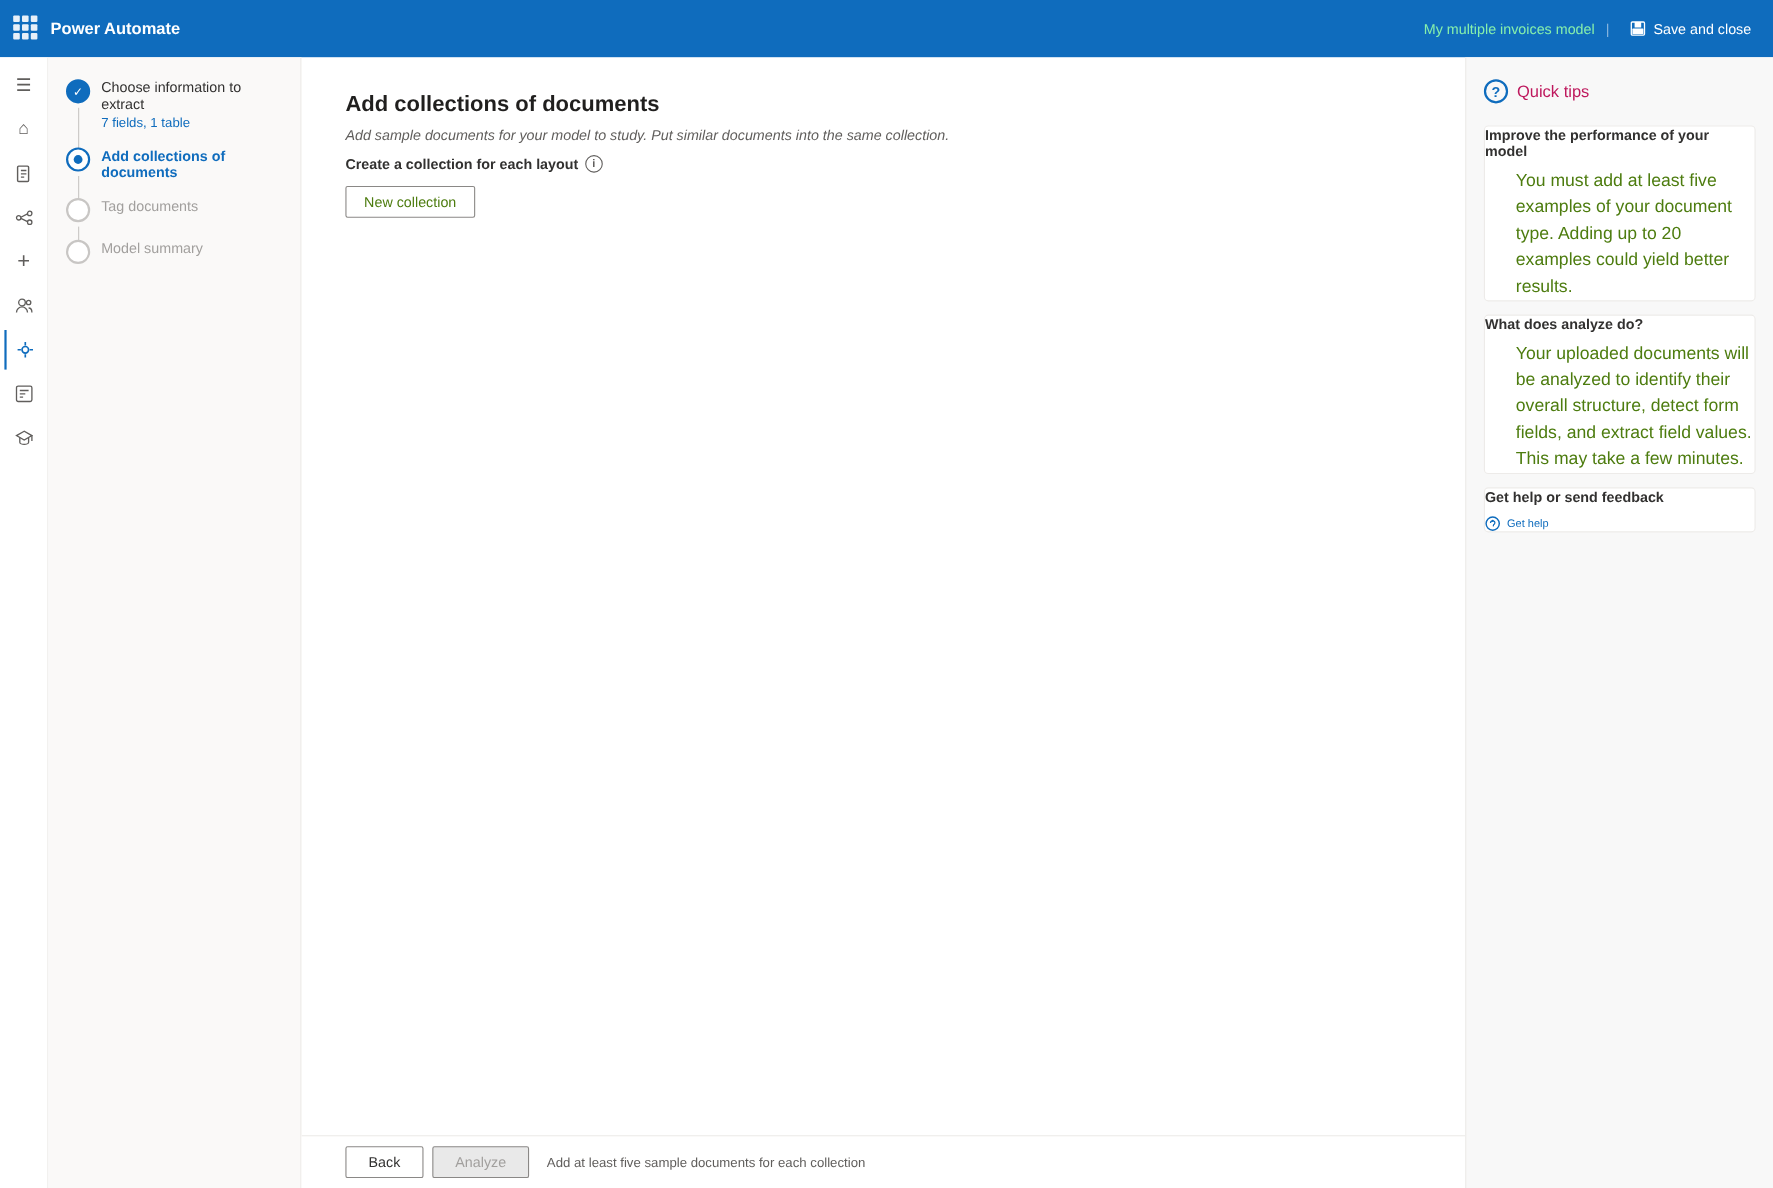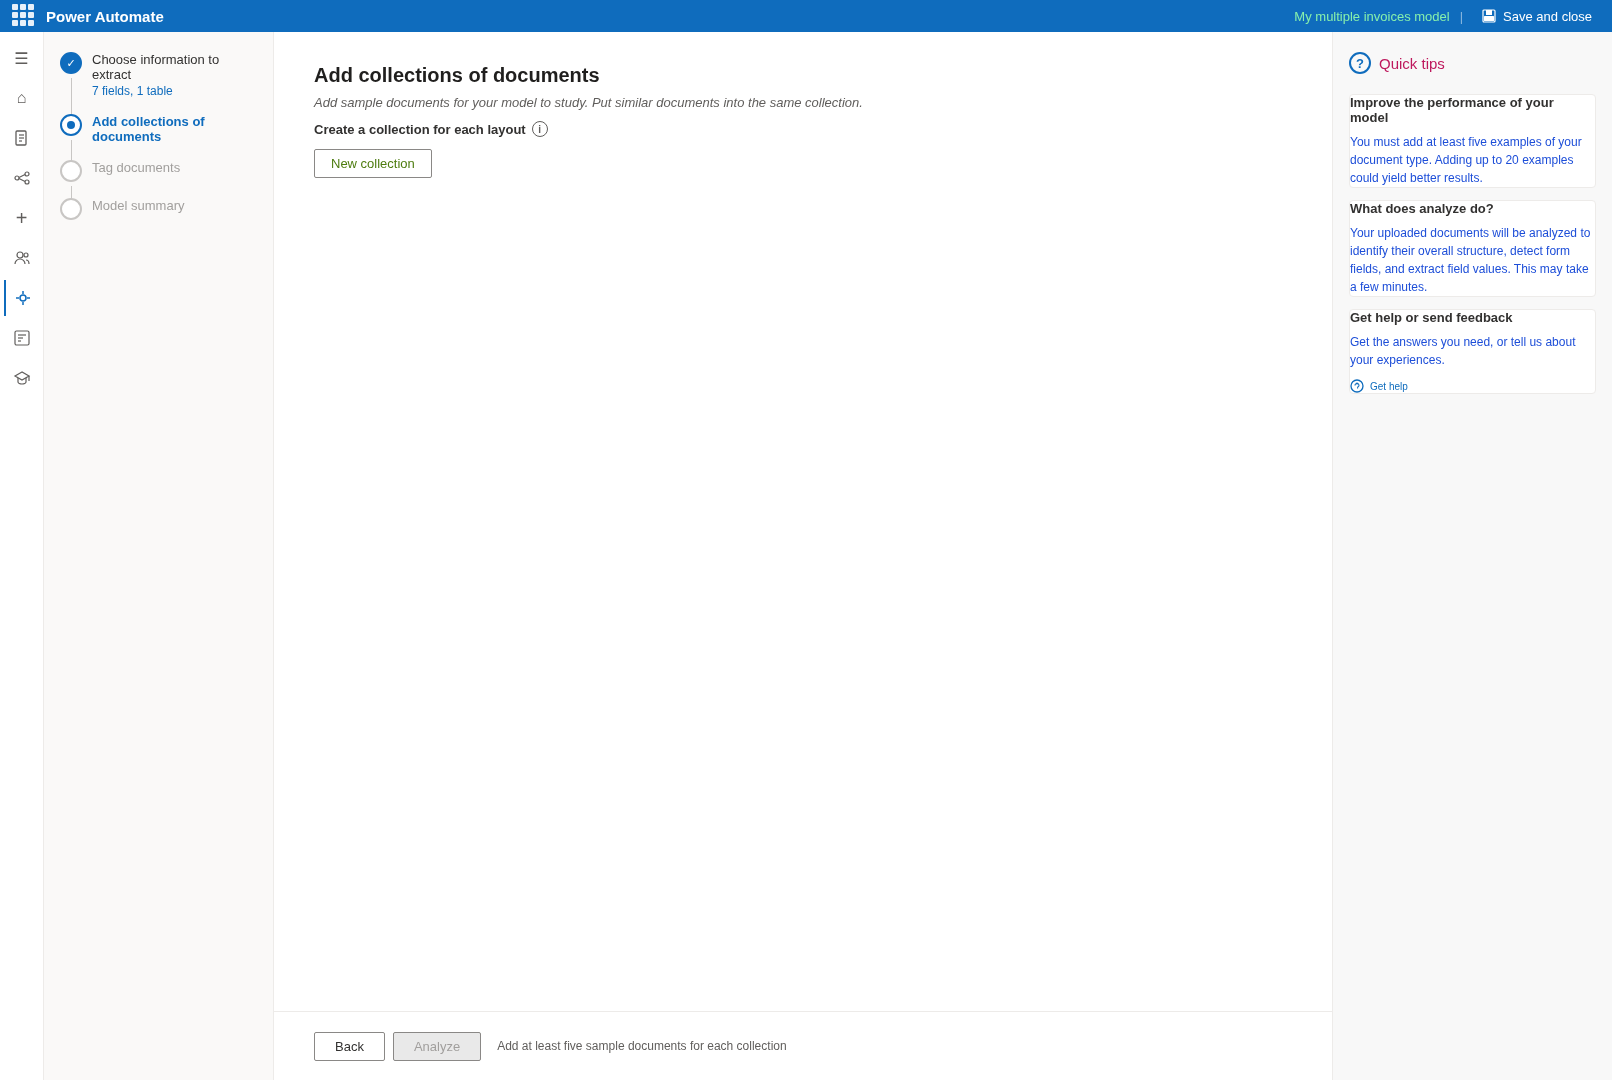--- a/index.html
+++ b/index.html
@@ -1,20 +1,20 @@
 <!DOCTYPE html>
 <html><head>
   <meta charset="utf-8">
   <style>
     * { box-sizing: border-box; margin: 0; padding: 0; }
     body { font-family: 'Segoe UI', sans-serif; font-size: 13px; color: #333; background: #fff; height: 1080px; width: 1612px; overflow: hidden; display: flex; flex-direction: column; }
 
     
     .topbar {
-      height: 32px;
+      height: 52px;
       background: #0f6cbd;
       display: flex;
       align-items: center;
       padding: 0 12px;
       color: #fff;
       flex-shrink: 0;
     }
     .topbar-grid-icon {
       width: 24px; height: 24px; margin-right: 10px; cursor: pointer;
       display: grid; grid-template-columns: repeat(3,6px); grid-template-rows: repeat(3,6px); gap: 2px;
@@ -145,21 +145,21 @@
       background: #fff;
       padding: 6px 16px;
       font-size: 13px;
       cursor: pointer;
       color: #4d7c0f;
       border-radius: 2px;
     }
 
     
     .footer-bar {
-      height: 69px;
+      height: 48px;
       border-top: 1px solid #edebe9;
       display: flex;
       align-items: center;
       padding: 0 40px;
       gap: 8px;
       background: #fff;
       flex-shrink: 0;
     }
     .footer-btn {
       padding: 6px 20px;
@@ -205,21 +205,21 @@
     }
     .tips-title { font-size: 15px; font-weight: 400; color: #be185d; }
 
     .tip-card {
       background: #fff;
       border: 1px solid #edebe9;
       border-radius: 4px;
       margin-bottom: 12px;
     }
     .tip-card-title { font-size: 13px; font-weight: 600; color: #323130; margin-bottom: 8px; }
-    .tip-card-body { font-size: 12px; color: #1d4ed8; line-height: 1.5; }
+    .tip-card-body { font-size: 16px; color: #4d7c0f; line-height: 1.5; margin-left: 28px; }
 
     .get-help-link {
       display: flex; align-items: center; gap: 6px;
       color: #0f6cbd; font-size: 10px; cursor: pointer; margin-top: 10px;
     }
   </style>
 </head>
 <body>
 
 <div class="topbar">
@@ -367,21 +367,20 @@
       <div class="tip-card-body">You must add at least five examples of your document type. Adding up to 20 examples could yield better results.</div>
     </div>
 
     <div class="tip-card">
       <div class="tip-card-title">What does analyze do?</div>
       <div class="tip-card-body">Your uploaded documents will be analyzed to identify their overall structure, detect form fields, and extract field values. This may take a few minutes.</div>
     </div>
 
     <div class="tip-card">
       <div class="tip-card-title">Get help or send feedback</div>
-      <div class="tip-card-body">Get the answers you need, or tell us about your experiences.</div>
       <div class="get-help-link">
         <svg width="14" height="14" viewBox="0 0 14 14" fill="none">
           <circle cx="7" cy="7" r="6" stroke="#0f6cbd" stroke-width="1.3"></circle>
           <circle cx="7" cy="4.5" r="1" fill="#0f6cbd"></circle>
           <path d="M5 6.5c0-1 1-2 2-2s2 .8 2 1.8c0 .8-.5 1.4-1.2 1.7L7.5 9.5" stroke="#0f6cbd" stroke-width="1.1"></path>
         </svg>
         <span>Get help</span>
       </div>
     </div>
   </div>

